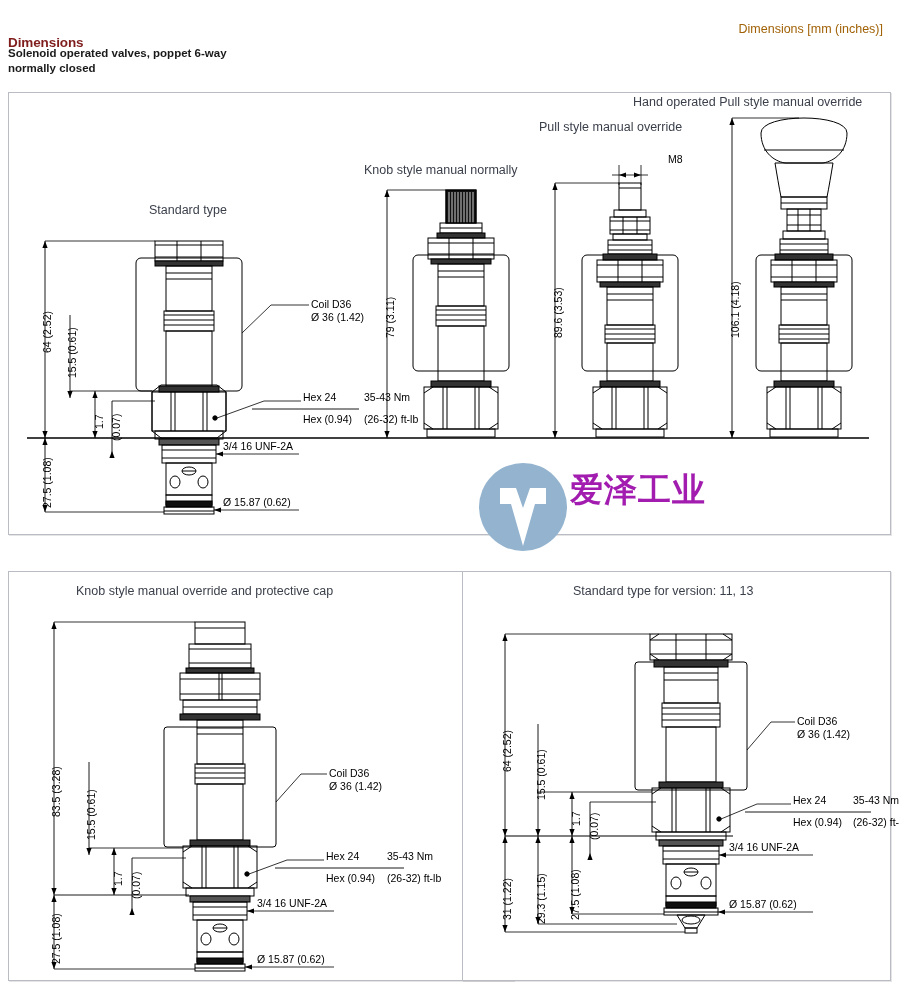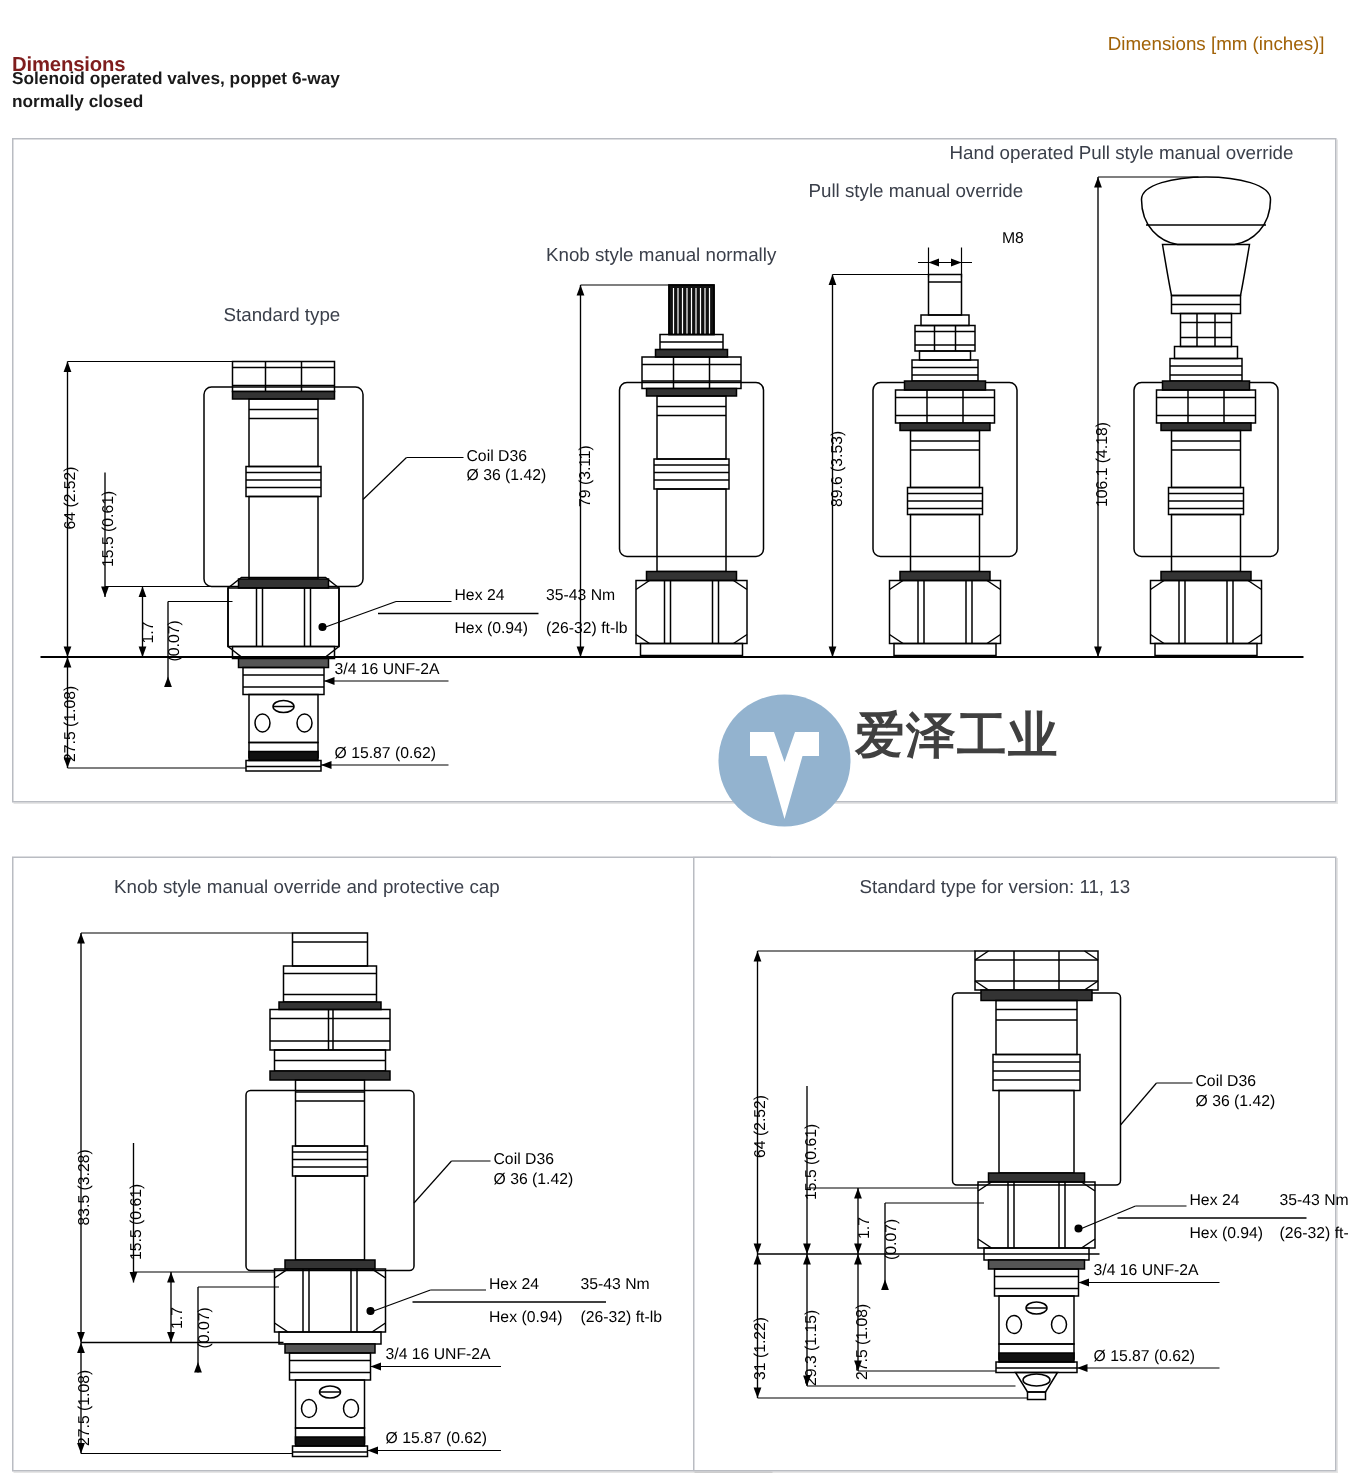--- a/index.html
+++ b/index.html
@@ -75,21 +75,21 @@
   
   #watermark {
     position: absolute;
     left: 478px; top: 462px;
     width: 290px; height: 90px;
     pointer-events: none;
   }
   .wm-text-cn {
     position: absolute; left: 92px; top: 6px;
     font-size: 33px; font-weight: bold;
-    color: #404040; letter-spacing: 1px;
+    color: #a21caf; letter-spacing: 1px;
     font-family: "DejaVu Sans", sans-serif;
   }
   .wm-text-en {
     position: absolute; left: 93px; top: 47px;
     font-size: 21px; color: #9aa0a6;
     letter-spacing: 1.2px;
   }
 </style>
 </head>
 <body>

